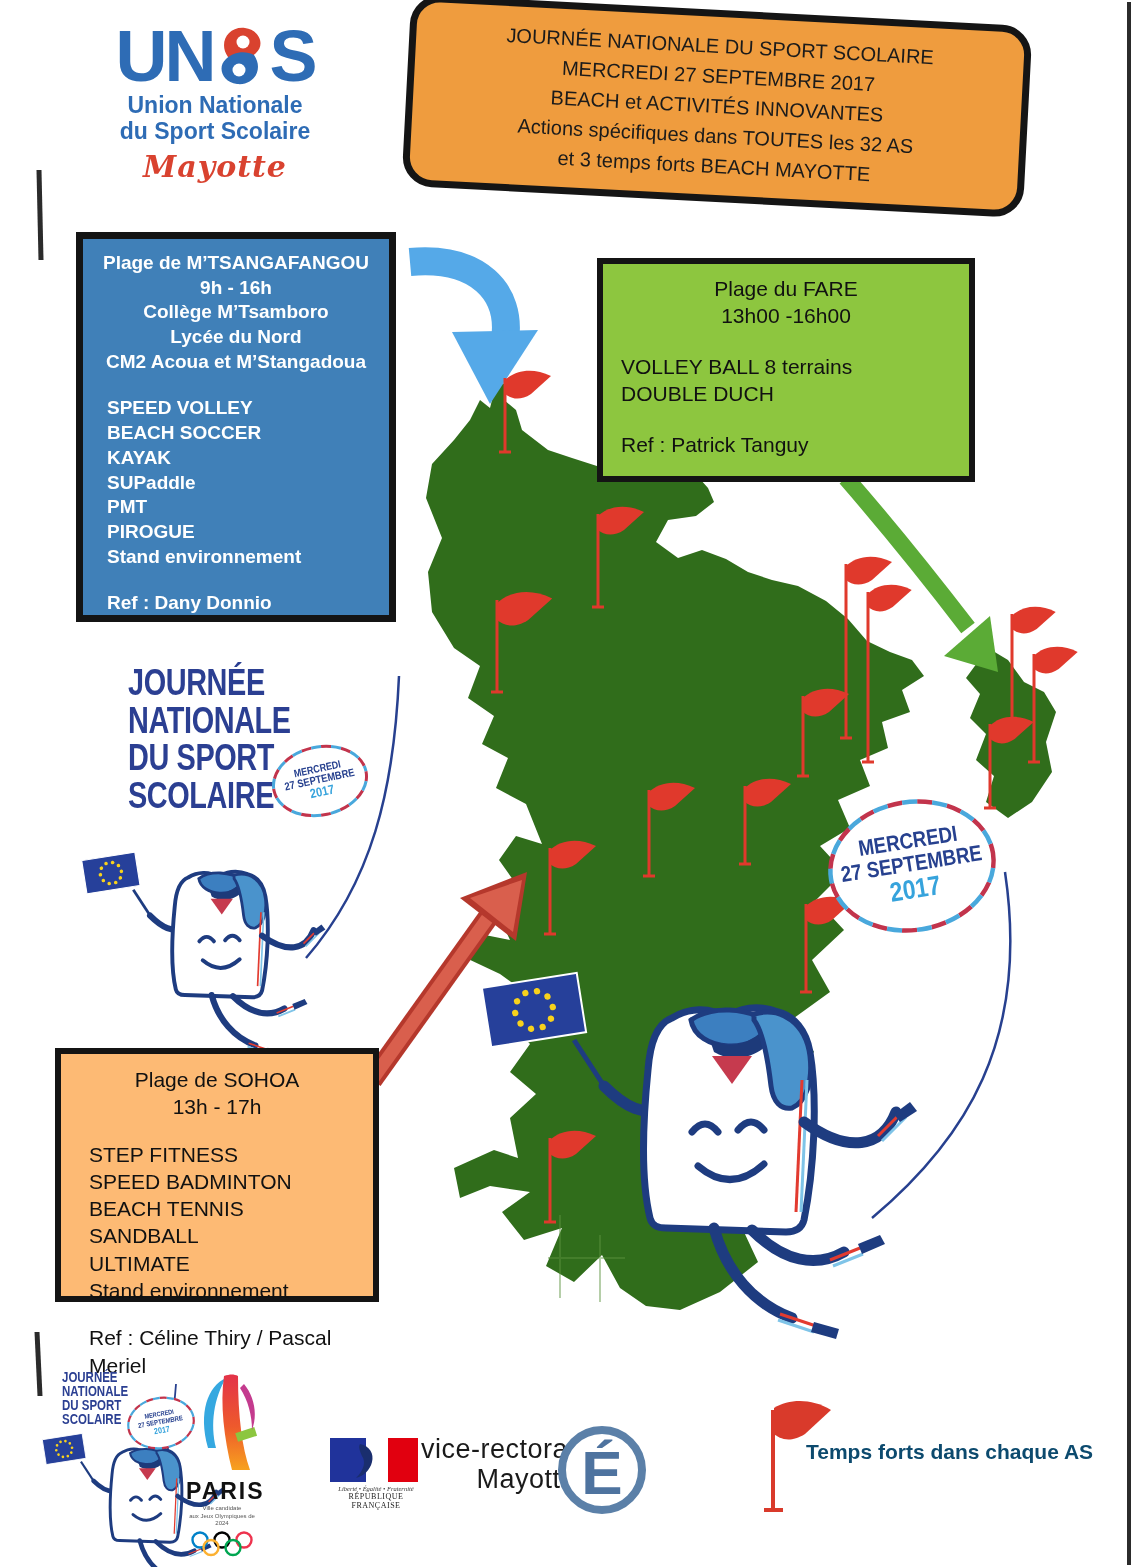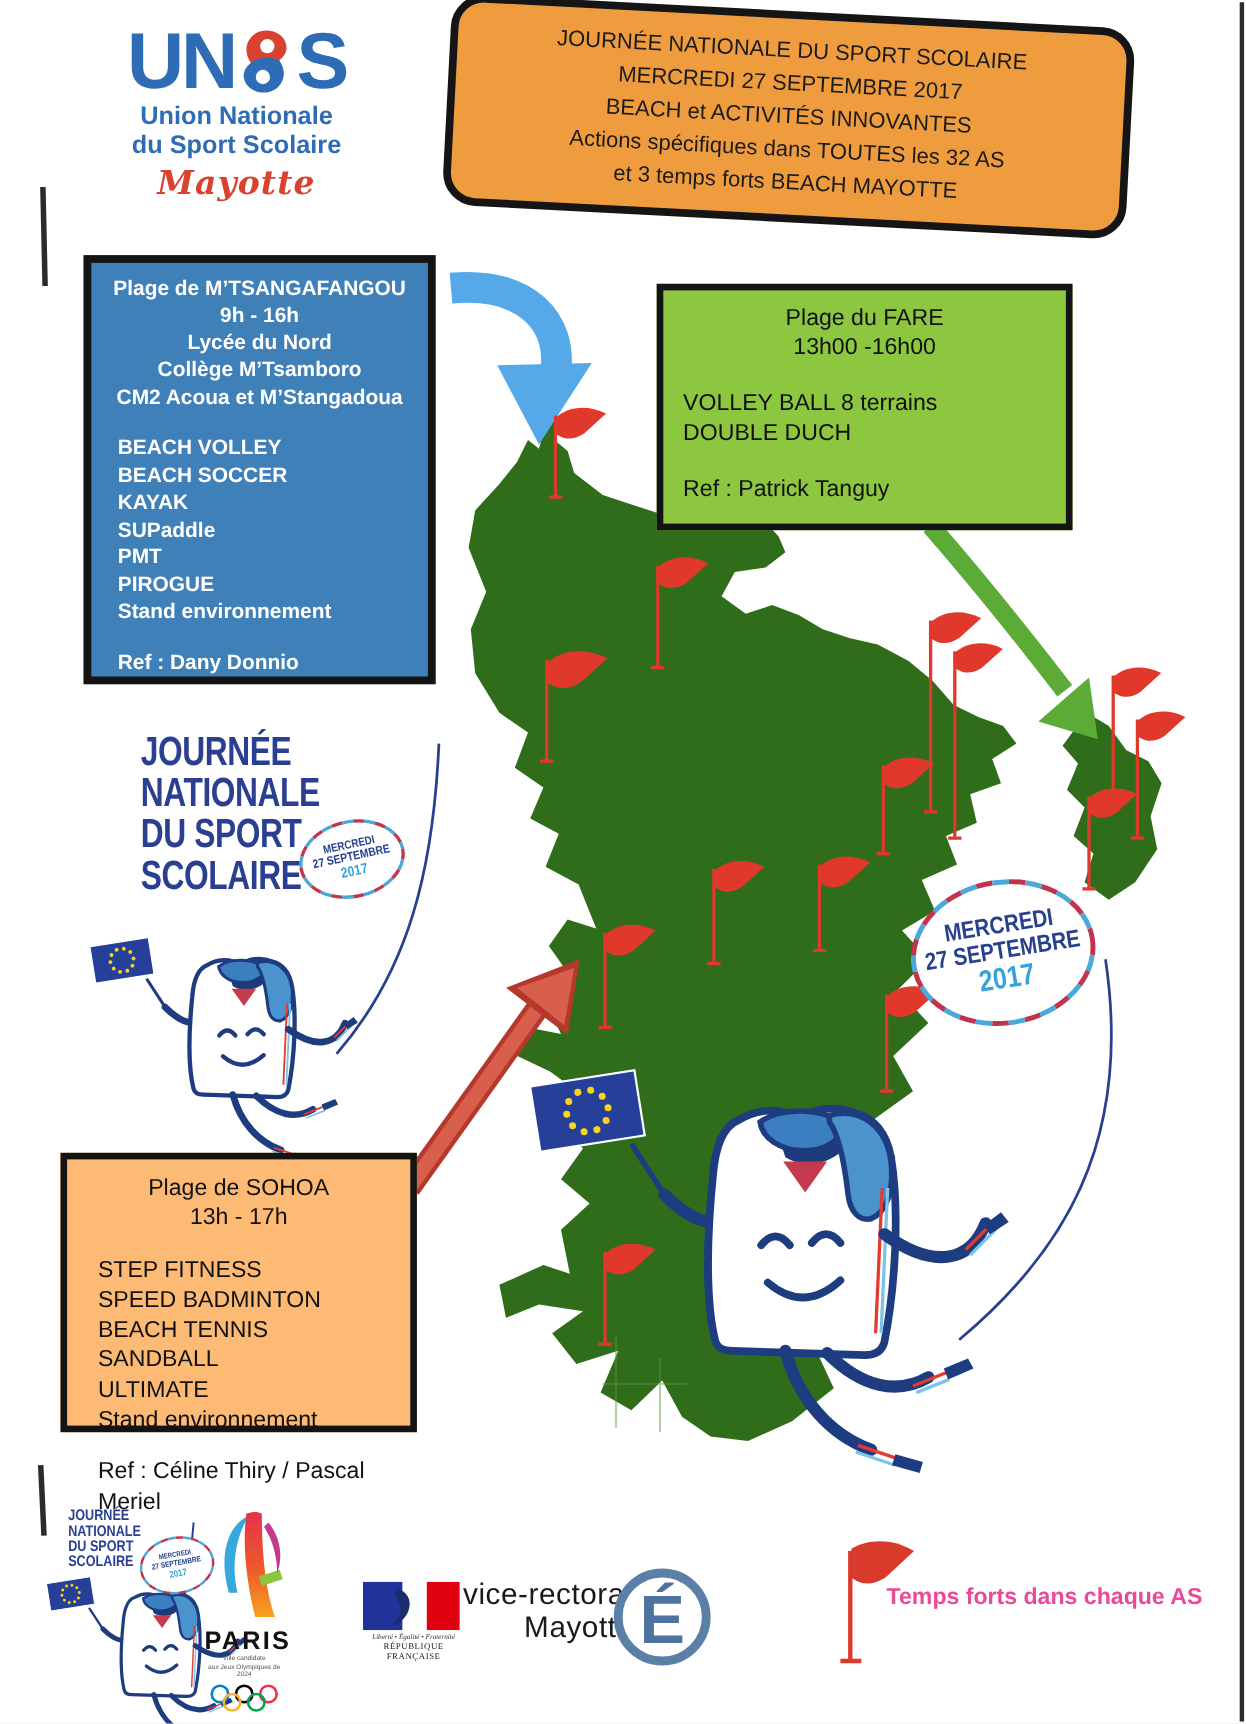--- a/index.html
+++ b/index.html
@@ -60,21 +60,21 @@
   #foot-jnss{left:62px;top:1370px;color:#2b3f92;font-weight:bold;font-size:14px;line-height:1.0;
              transform:scaleX(.82);transform-origin:left top;}
   #paris-block{left:186px;top:1372px;width:72px;text-align:center;}
   #paris-name{font-weight:bold;font-size:23px;letter-spacing:2px;color:#111;margin-top:2px;}
   .paris-sub{font-size:6px;color:#555;line-height:1.25;}
   #rf-block{left:330px;top:1438px;width:92px;text-align:center;}
   #rf-motto{font-family:"Liberation Serif", serif;font-style:italic;font-size:6.5px;color:#333;margin-top:3px;}
   #rf-name{font-family:"Liberation Serif", serif;font-size:8px;letter-spacing:.5px;color:#222;}
   #rectorat-text{left:380px;top:1434px;width:196px;text-align:right;color:#1a1a1a;
                  font-size:27px;line-height:1.12;letter-spacing:.5px;}
-  #legend-label{left:806px;top:1440px;font-weight:bold;font-size:21px;color:#ec4899;}
+  #legend-label{left:806px;top:1440px;font-weight:bold;font-size:21px;color:#0c4a6e;}
 </style>
 </head>
 <body>
 
 <div id="poster">
 
   <svg width="1133" height="1567" viewBox="0 0 1133 1567">
     <defs>
       <linearGradient id="pgrad" x1="0" y1="0" x2="0" y2="1">
         <stop offset="0" stop-color="#e33349"></stop>
@@ -258,26 +258,26 @@
       <div class="banner-line">MERCREDI 27 SEPTEMBRE 2017</div>
       <div class="banner-line">BEACH et ACTIVITÉS INNOVANTES</div>
       <div class="banner-line">Actions spécifiques dans TOUTES les 32 AS</div>
       <div class="banner-line">et 3 temps forts BEACH MAYOTTE</div>
     </div>
 
   <div class="abs box" id="box-blue">
     <div class="ctr">
         <div class="line">Plage de M’TSANGAFANGOU</div>
         <div class="line">9h - 16h</div>
+        <div class="line">Collège M’Tsamboro</div>
         <div class="line">Lycée du Nord</div>
-        <div class="line">Collège M’Tsamboro</div>
         <div class="line">CM2 Acoua et M’Stangadoua</div>
       </div>
     <div class="lft">
-        <div class="line">BEACH VOLLEY</div>
+        <div class="line">SPEED VOLLEY</div>
         <div class="line">BEACH SOCCER</div>
         <div class="line">KAYAK</div>
         <div class="line">SUPaddle</div>
         <div class="line">PMT</div>
         <div class="line">PIROGUE</div>
         <div class="line">Stand environnement</div>
       </div>
     <div class="lft">Ref : Dany Donnio</div>
   </div>
 

